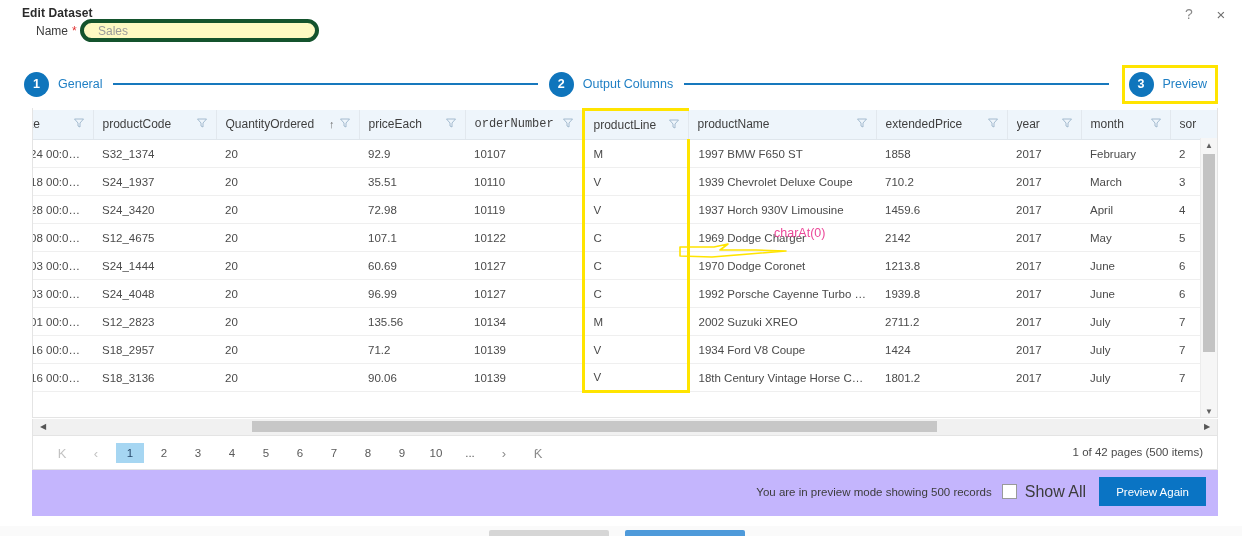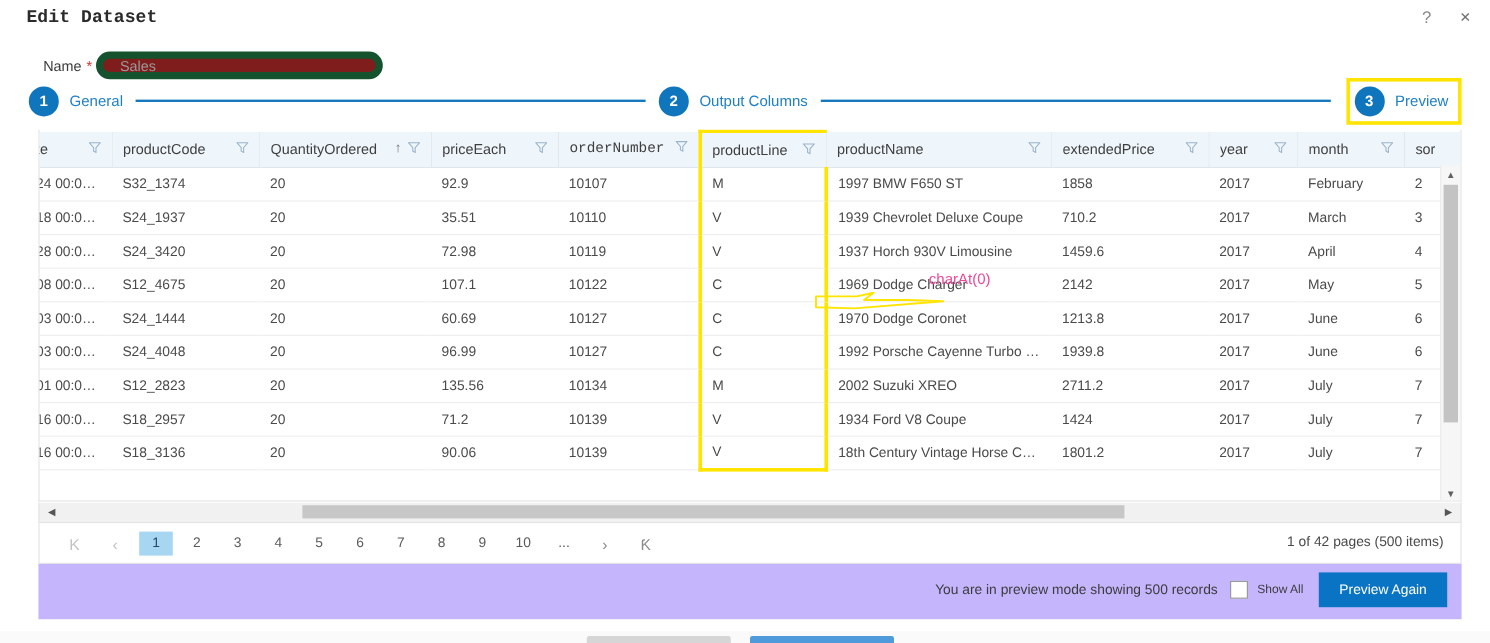--- a/index.html
+++ b/index.html
@@ -26,67 +26,66 @@
   
   .titlebar {
     position: absolute;
     left: 0; top: 0;
     width: 1242px; height: 28px;
     background: #ffffff;
   }
   .title-text {
     position: absolute;
     left: 22px; top: 6px;
-    font-size: 15px;
+    font-size: 12px;
     font-weight: bold;
     color: #2b2b2b;
     letter-spacing: .1px;
-    font-family: Liberation Mono, monospace;
   }
   .win-btns {
     position: absolute;
     right: 10px; top: 3px;
     display: flex;
     gap: 10px;
   }
   .win-btn {
     width: 22px; height: 22px;
     display: flex; align-items: center; justify-content: center;
     color: #8a8a8a;
     font-size: 14px;
     cursor: pointer;
     line-height: 1;
   }
   .win-btn.close { font-size: 15px; color: #6f6f6f; }
 
   
   .name-row {
     position: absolute;
-    left: 0; top: 40px;
+    left: 0; top: 16px;
     width: 1052px; height: 32px;
   }
   .name-label {
     position: absolute;
     left: 36px; top: 8px;
     font-size: 12px;
     color: #3b3b3b;
   }
   .name-required {
     position: absolute;
     left: 72px; top: 8px;
     font-size: 12px;
     color: #e03131;
   }
   .name-input {
     position: absolute;
     left: 80px; top: 3px;
     width: 239px; height: 23px;
-    border: 6px solid #14532d;
+    border: 4px solid #14532d;
     border-radius: 12px;
-    background: #7f1d1d;
+    background: #fef9c3;
     box-sizing: border-box;
     font-family: "Liberation Sans", sans-serif;
     font-size: 12px;
     color: #8d8d8d;
     padding: 0 14px;
     outline: none;
   }
   .name-input::placeholder { color: #9a9a9a; }
 
   
@@ -313,21 +312,21 @@
     margin-right: 10px;
   }
   .chk {
     width: 15px; height: 15px;
     border: 1px solid #9a9a9a;
     background: #fff;
     box-sizing: border-box;
     cursor: pointer;
   }
   .chk-label {
-    font-size: 10px;
+    font-size: 16px;
     color: #3c3c3c;
     margin-left: 8px;
     margin-right: 13px;
   }
   .btn-primary {
     background: #0a74c4;
     color: #fff;
     font-size: 11.5px;
     font-weight: normal;
     border: none;

